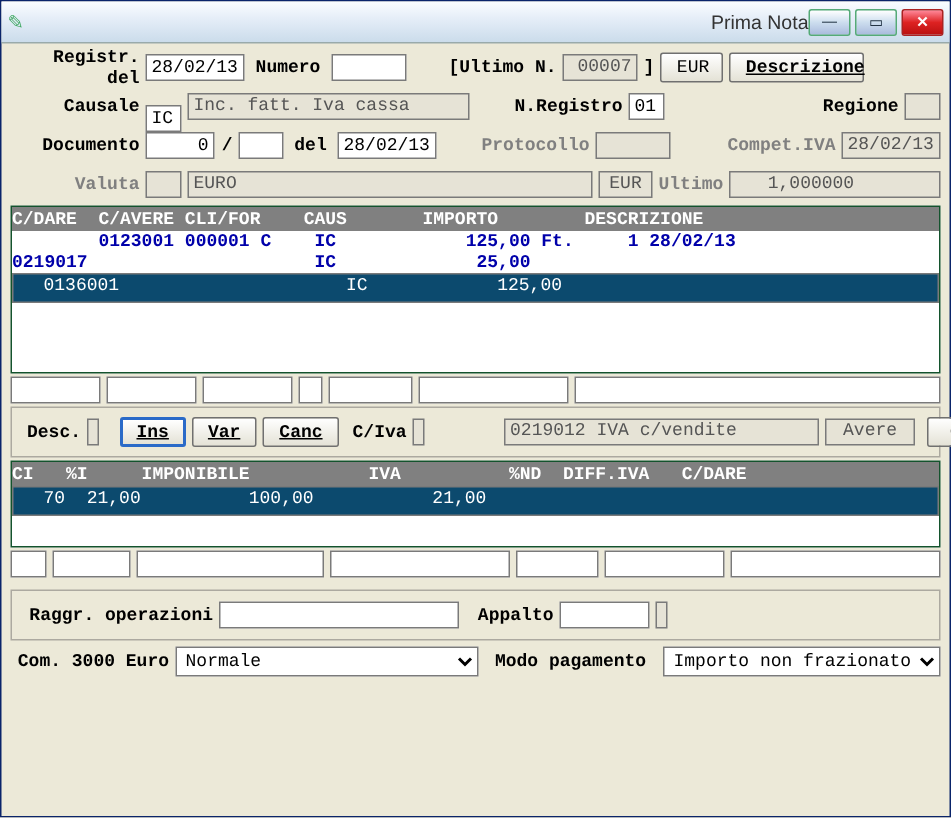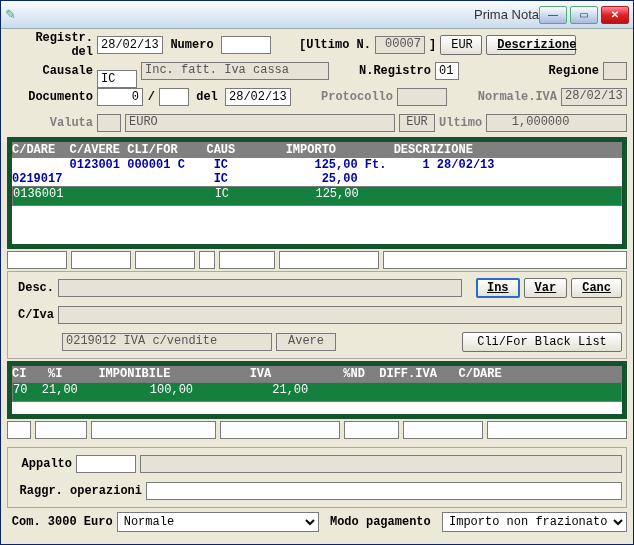--- a/index.html
+++ b/index.html
@@ -13,26 +13,26 @@
   .winbtn.close { background: linear-gradient(#f89,#d22 50%,#b11); border-color:#a22; color:#fff; font-weight:bold;}
   .content { flex:1; padding: 4px 6px 6px 6px; display:flex; flex-direction:column; gap:2px; font-family: "Courier New", monospace; font-size: 12px; }
   .row { display:flex; align-items:center; gap:4px; height:24px; }
   .lbl { text-align:right; font-weight:bold; }
   .lblgray { color:#808080; font-weight:bold; text-align:right;}
   input.fld, .fld { border:1px solid #7a7a7a; background:#fff; height:18px; padding:0 3px; font:inherit; }
   .fld.ro { background:#e6e3d6; color:#555; }
   .btn { border:1px solid #707070; background:linear-gradient(#fff,#e4e2d6); height:20px; padding:0 10px; font:inherit; font-weight:bold; text-decoration:underline; border-radius:2px; }
   .btn.n { text-decoration:none; font-weight:normal;}
   .btn.focus { border:2px solid #2a6ac8; padding:0 9px;}
-  .grid { border:5px solid #14532d; background:#fff; font-family:"Courier New",monospace; font-size:12px;}
+  .grid { border:1px solid #14532d; background:#fff; font-family:"Courier New",monospace; font-size:12px;}
   .grid .hdr { background:#808080; color:#fff; font-weight:bold; padding:1px 0; white-space:pre;}
   .grid .r { white-space:pre; color:#000; padding:0;}
   .grid .r.blue { color:#00a; font-weight:bold;}
-  .grid .r.sel { background:#15803d; color:#fff;}
-  .panel { border:1px solid #aca9a0; padding:4px 4px; display:flex; flex-direction:column; gap:3px;}
+  .grid .r.sel { background:#0c4a6e; color:#fff;padding-left:20px;}
+  .panel { border:1px solid #aca9a0; padding:4px 4px; display:flex; flex-direction:row; gap:3px;}
   .yellow { background:#ffff00;}
   .stripe { display:flex; gap:4px; }
   .stripe .cell { border:1px solid #7a7a7a; height:18px; background:#fff;}
   .sel { border:1px solid #7a7a7a; background:#fff; height:20px; font:inherit; padding:0 2px;}
 </style>
 </head>
 <body>
 
 <div class="window">
   <div class="titlebar">
@@ -55,42 +55,42 @@
       <span style="width:20px"></span>
       <span class="lbl">[Ultimo N.</span>
       <span class="fld ro" style="width:50px;text-align:right">00007</span>
       <span class="lbl">]</span>
       <button class="btn n" style="width:42px">EUR</button>
       <button class="btn" style="width:90px">Descrizione</button>
     </div>
 
     <div class="row">
       <span class="lbl" style="width:86px">Causale</span>
-      <input class="fld" style="width: 40px; margin-top: 16px;" value="IC">
+      <input class="fld" style="width: 24px; margin-top: 16px;" value="IC">
       <span class="fld ro" style="width:188px">Inc. fatt. Iva cassa</span>
       <span style="width:22px"></span>
       <span class="lbl">N.Registro</span>
       <input class="fld" style="width: 24px;" value="01">
       <span style="flex:1"></span>
       <span class="lbl">Regione</span>
       <input class="fld ro" style="width: 24px;" value="">
     </div>
 
     <div class="row">
       <span class="lbl" style="width:86px">Documento</span>
       <input class="fld" style="width: 46px; text-align: right;" value="0">
       <span class="lbl" style="width:8px">/</span>
       <input class="fld" style="width: 30px;" value="">
       <span class="lbl" style="width:28px;text-align:center">del</span>
       <input class="fld" style="width: 66px;" value="28/02/13">
       <span style="width:22px"></span>
       <span class="lblgray">Protocollo</span>
       <span class="fld ro" style="width:50px"></span>
       <span style="flex:1"></span>
-      <span class="lblgray">Normale.IVA</span>
+      <span class="lblgray">Compet.IVA</span>
       <span class="fld ro" style="width:66px">28/02/13</span>
     </div>
 
     <div class="row">
       <span class="lblgray" style="width:86px">Valuta</span>
       <span class="fld ro" style="width:24px"></span>
       <span class="fld ro" style="width:270px">EURO</span>
       <span class="fld ro" style="width:36px;text-align:center">EUR</span>
       <span class="lblgray">Ultimo</span>
       <span class="fld ro" style="flex:1;white-space:pre">   1,000000</span>
@@ -151,27 +151,27 @@
       <div class="cell" style="width:120px"></div>
       <div class="cell" style="width:55px"></div>
       <div class="cell" style="width:80px"></div>
       <div class="cell" style="flex:1"></div>
     </div>
 
     <div style="height:4px"></div>
 
     <div class="panel">
       <div class="row">
+        <span class="lbl" style="width:130px">Raggr. operazioni</span>
+        <input class="fld" style="flex: 1 1 0%;" value="">
+      </div>
+      <div class="row">
         <span class="lbl" style="width:60px">Appalto</span>
         <input class="fld" style="width: 60px;" value="">
         <span class="fld ro" style="flex:1"></span>
-      </div>
-      <div class="row">
-        <span class="lbl" style="width:130px">Raggr. operazioni</span>
-        <input class="fld" style="flex: 1 1 0%;" value="">
       </div>
     </div>
 
     <div class="row">
       <span class="lbl" style="width:110px">Com. 3000 Euro</span>
       <select class="sel" style="width:210px"><option>Normale</option></select>
       <span class="lbl" style="width:120px;text-align:center">Modo pagamento</span>
       <select class="sel" style="flex:1"><option>Importo non frazionato</option></select>
     </div>
 

